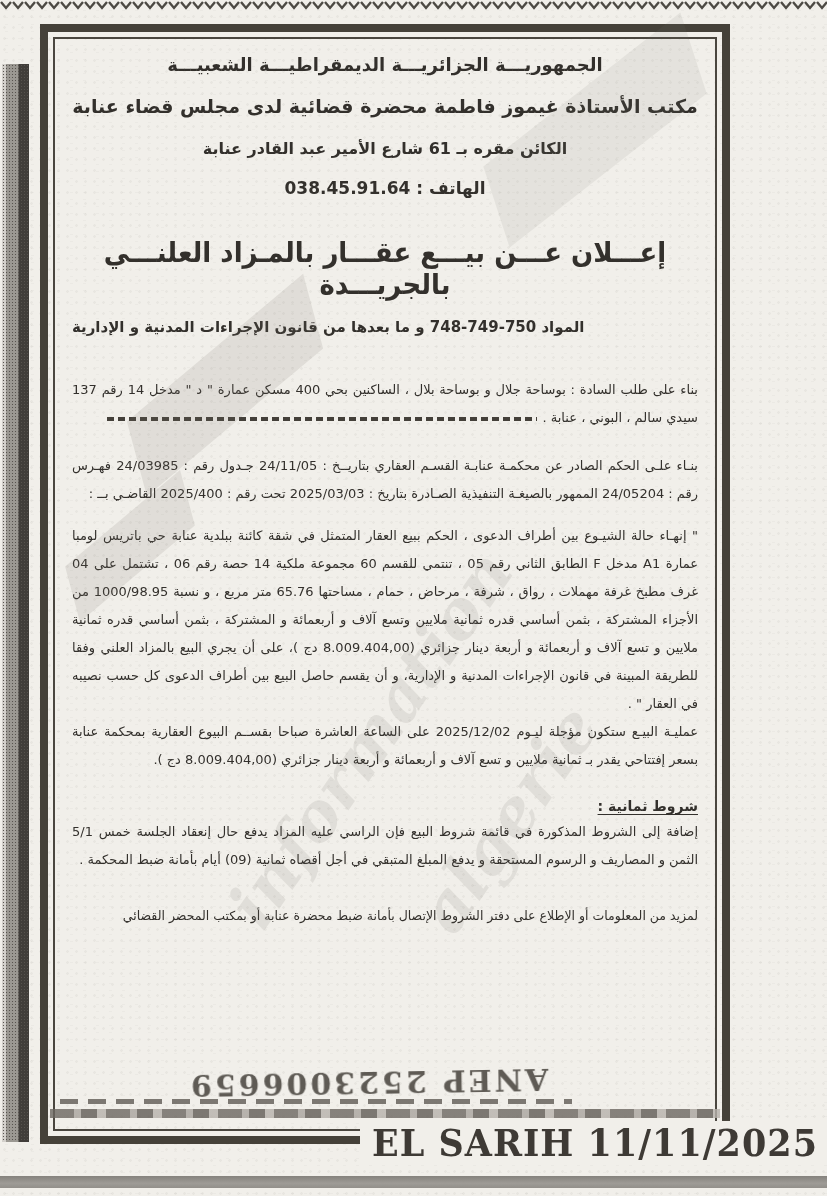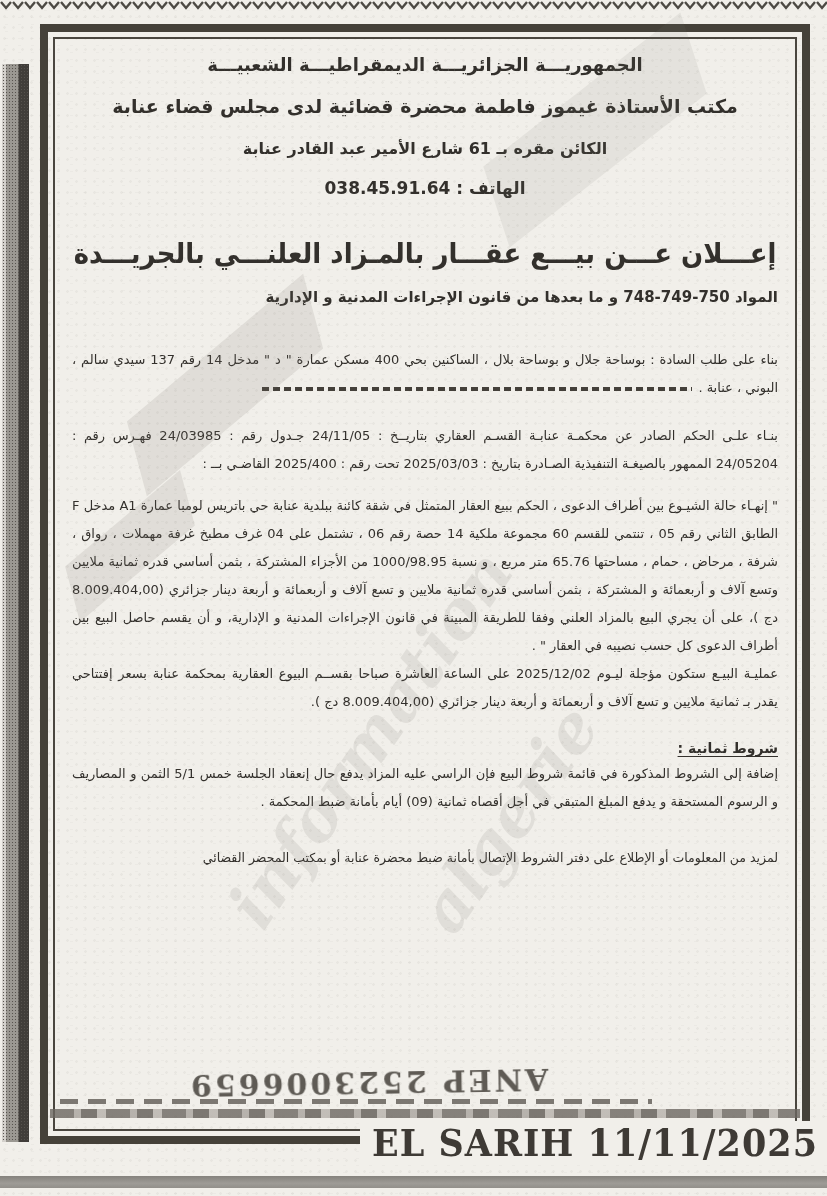--- a/index.html
+++ b/index.html
@@ -22,39 +22,39 @@
       linear-gradient(90deg,#d3d0cb 0 4px,#9b9892 4px 16px,#413e3a 17px 27px,#f1efea 27px 28px);
     background-size:3px 3px, 100% 100%;
   }
   .bottom-rule{
     position:absolute; left:0; top:1176px; width:827px; height:12px;
     background:linear-gradient(#7b7873,#97948f 60%,#8a8782);
     opacity:.92;
   }
   
   .frame{
-    position:absolute; left:40px; top:24px; width:770px; height:1120px;
+    position:absolute; left:40px; top:24px; width:690px; height:1120px;
     border:8px solid #454139; box-sizing:border-box; z-index:2;
   }
   .frame::before{
     content:""; position:absolute; inset:5px; border:2px solid #4a463f; pointer-events:none;
   }
   .content{
     position:absolute; inset:10px 24px 30px 24px; direction:rtl; overflow:hidden;
   }
   .hline{text-align:center; font-weight:bold;}
   .h1line{font-size:18px; margin:12px 0 0;}
   .h2line{font-size:19px; margin:20px 0 0;}
   .h3line{font-size:16px; margin:22px 0 0;}
   .h4line{font-size:17px; margin:20px 0 0;}
   .title{
     font-size:26px; font-weight:bold; text-align:center; margin:40px 0 0;
     transform:scaleY(1.08); letter-spacing:.5px;
   }
-  .subtitle{font-size:15px; font-weight:bold; text-align:right; margin:20px 0 0;}
+  .subtitle{font-size:15px; font-weight:bold; text-align:left; margin:20px 0 0;}
   .para{
     font-size:13px; line-height:28px; text-align:justify; margin:0;
   }
   .p-request{margin-top:40px;}
   .p-judgment{margin-top:20px;}
   .p-ruling{margin-top:14px;}
   .p-auction{margin-top:22px;}
   .p-session{}
   .cond-head{
     font-size:14px; font-weight:bold; text-decoration:underline;

